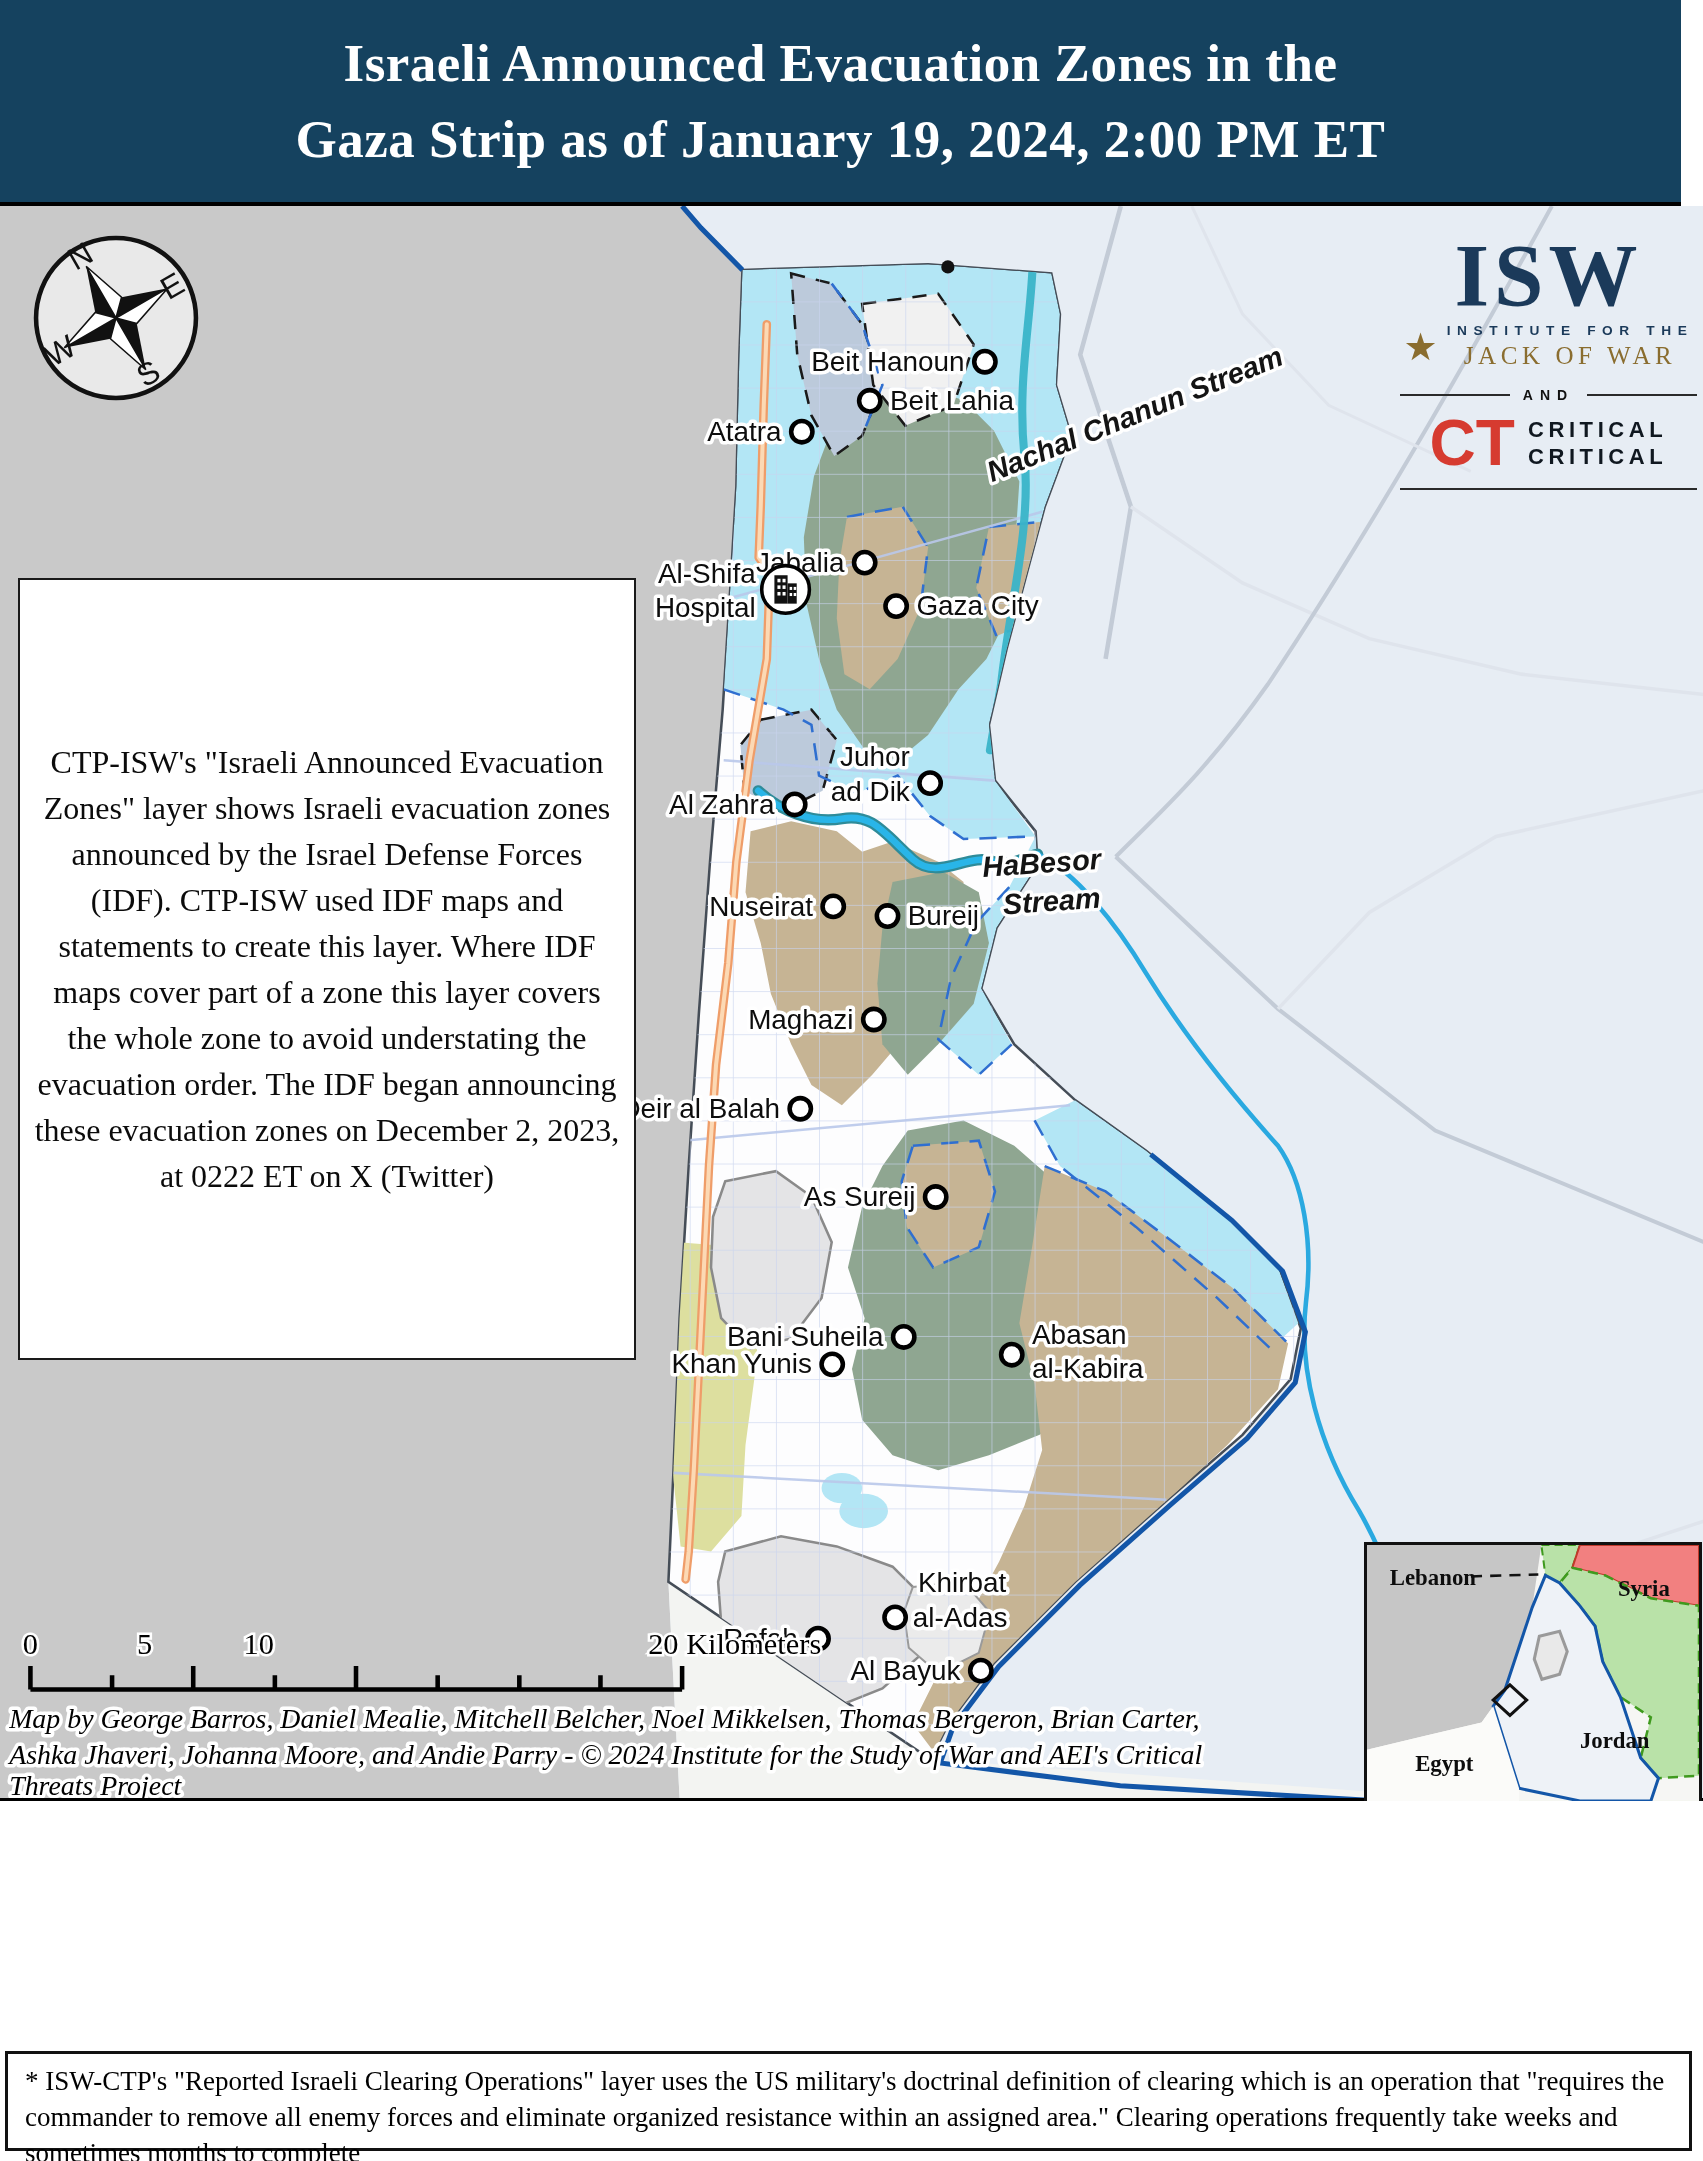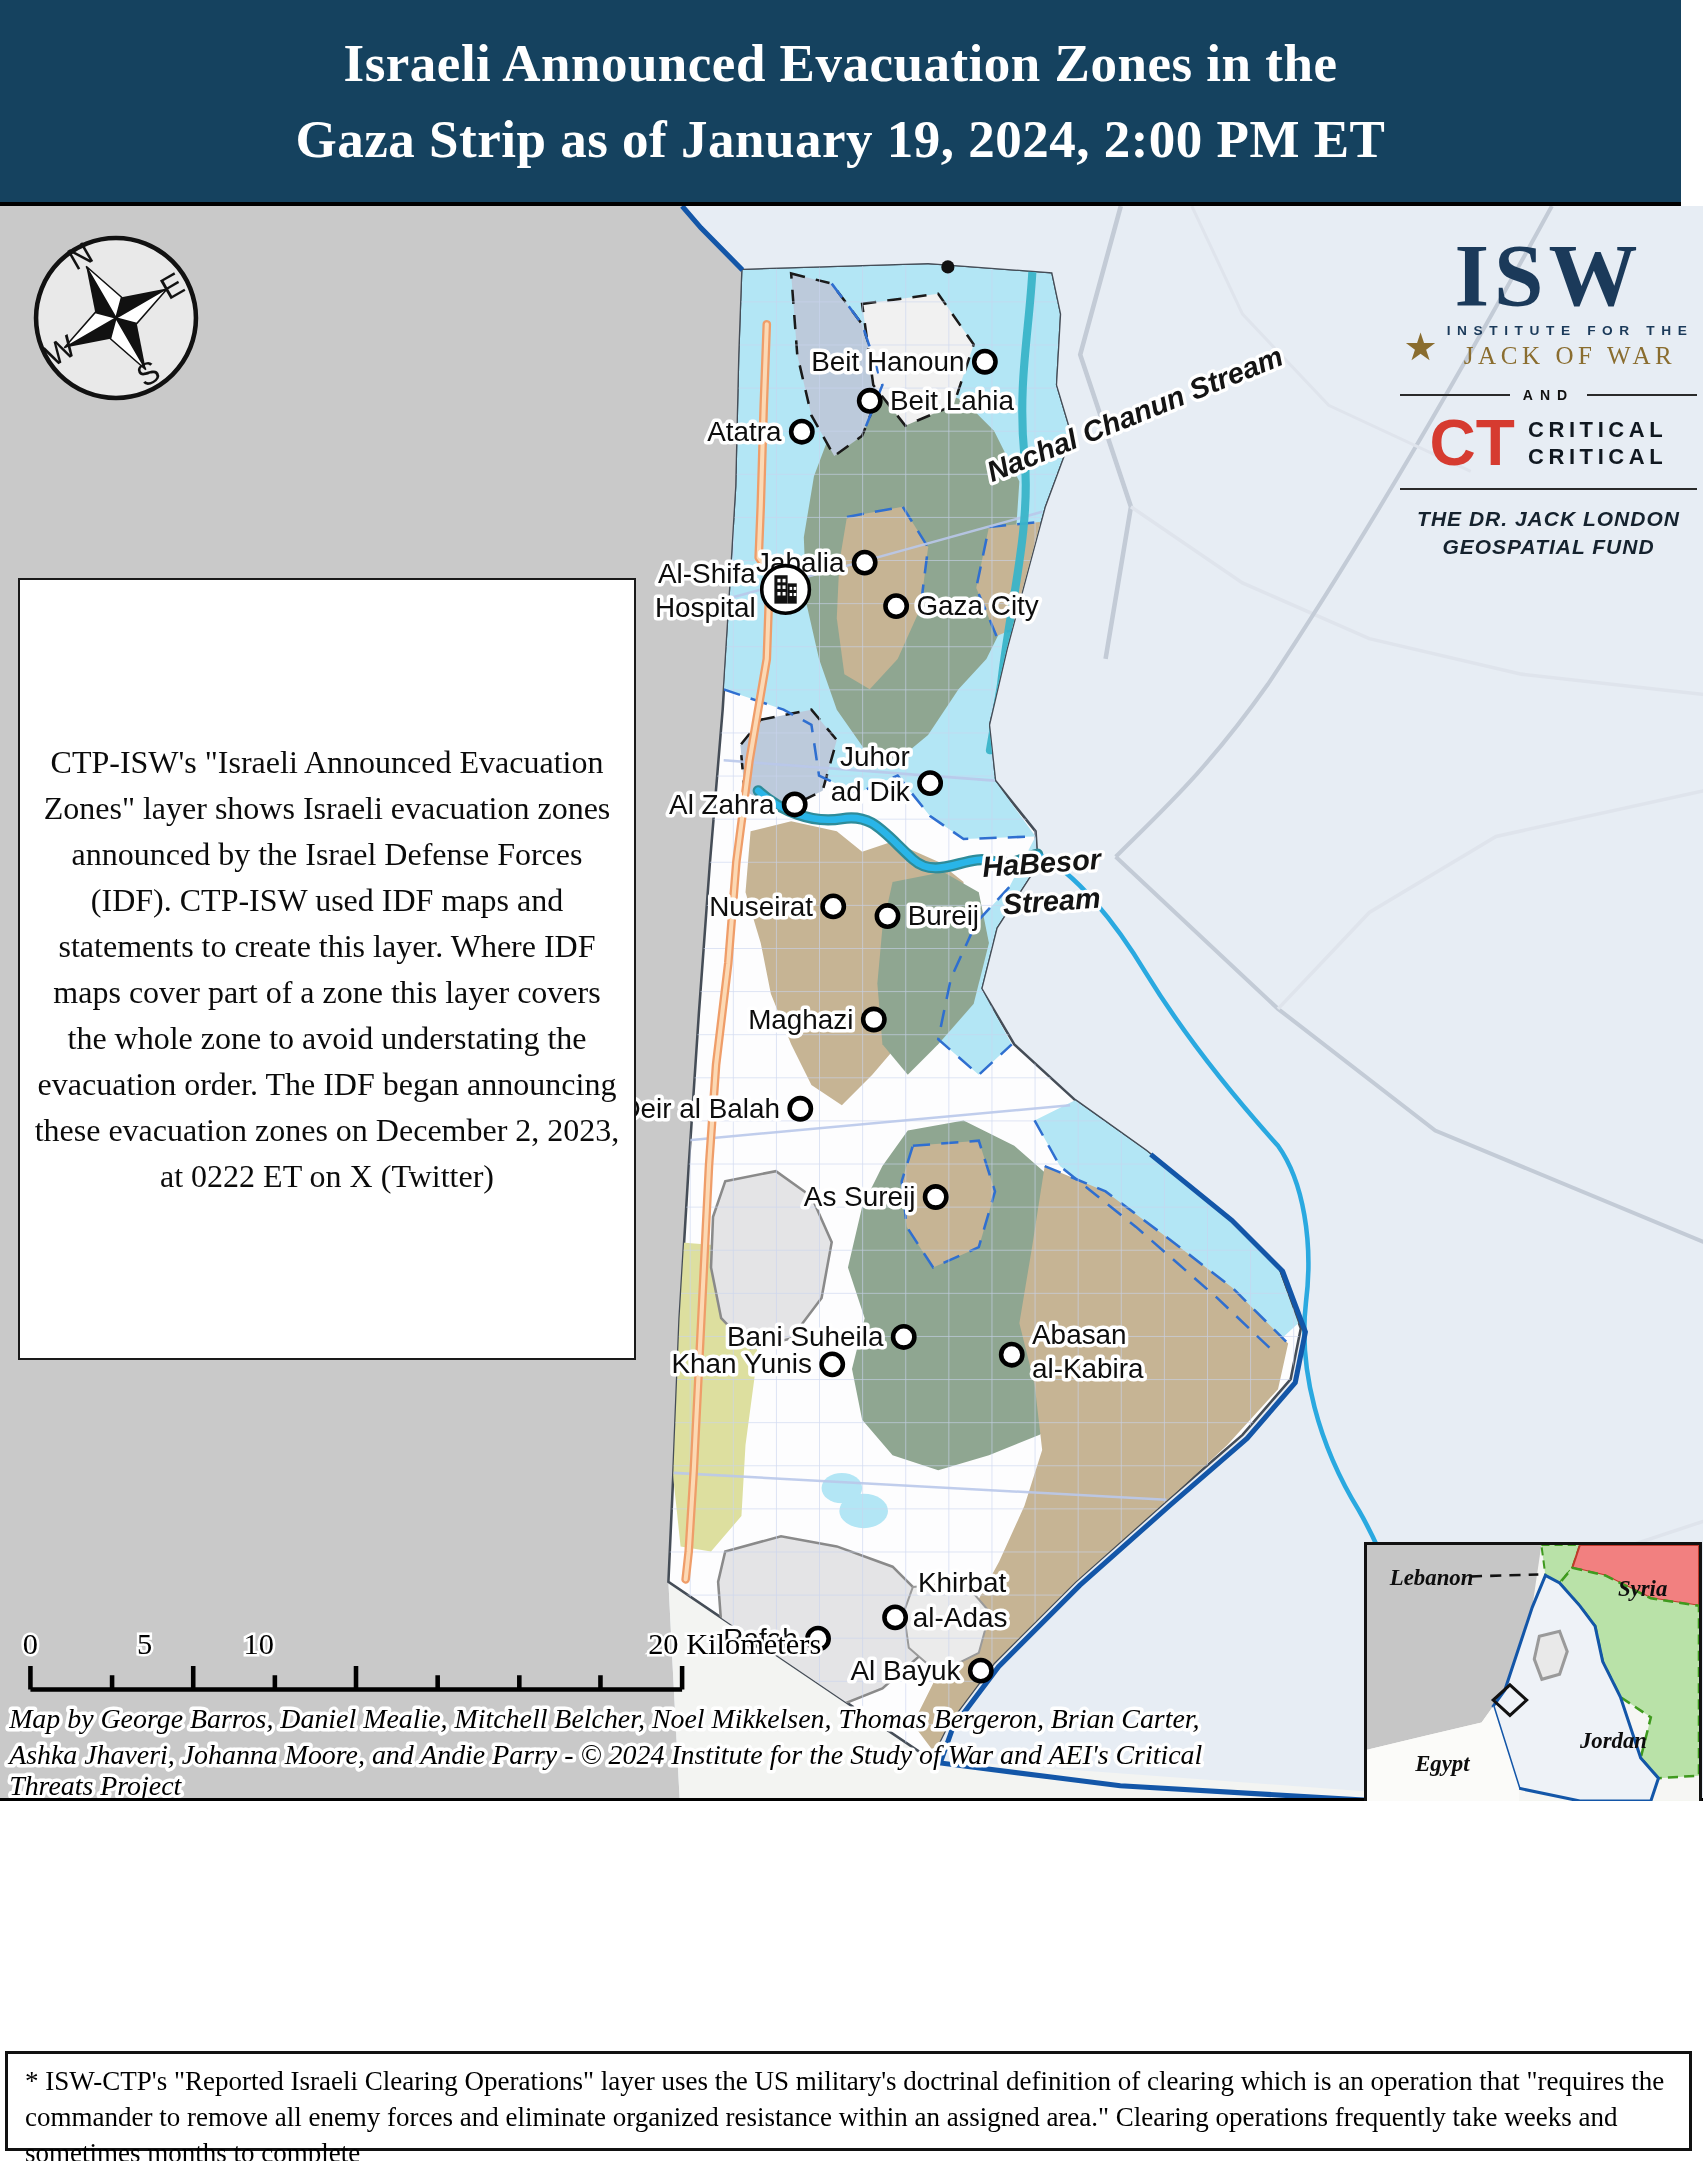--- a/index.html
+++ b/index.html
@@ -77,21 +77,21 @@
   .and-row .andtx{font-family:"Liberation Sans",sans-serif;font-weight:bold;font-size:14px;letter-spacing:7px;color:#111;}
   .ct-row{display:flex;justify-content:center;align-items:center;gap:13px;}
   .ct-mark{font-family:"Liberation Sans",sans-serif;font-weight:900;font-size:64px;line-height:51px;color:#d63b30;}
   .ct-words{text-align:left;font-family:"Liberation Sans",sans-serif;font-weight:800;font-size:22px;
             letter-spacing:4.6px;color:#101820;line-height:27px;}
   .fund-div{height:1.5px;background:#2a2a2a;margin:18px 0 15px 0;}
   .fund{font-family:"Liberation Sans",sans-serif;font-weight:bold;font-style:italic;font-size:21px;
         line-height:28px;color:#15222e;letter-spacing:1px;}
 
   
-  .inset{position:absolute;left:1364px;top:1336px;width:332px;height:256px;border:3px solid #111;background:#84cc16;font-style:italic;}
+  .inset{position:absolute;left:1364px;top:1336px;width:332px;height:256px;border:3px solid #111;background:#84cc16;}
   .inset text{font-family:"Liberation Serif",serif;font-weight:bold;font-size:45px;fill:#0d0d0d;}
 
   
   .legend{position:absolute;left:0;top:1801px;width:1704px;height:250px;background:#fff;}
 
   
   .footnote{position:absolute;left:5px;top:2051px;width:1687px;height:100px;box-sizing:border-box;
             border:3px solid #111;background:#fff;padding:9px 17px;}
   .footnote .txt{font-size:27px;line-height:36px;color:#000;}
 </style>
@@ -337,24 +337,20 @@
       <span class="ln"></span>
     </div>
     <div class="ct-row">
       <span class="ct-mark">CT</span>
       <span class="ct-words">
         <div>CRITICAL</div>
         <div>CRITICAL</div>
       </span>
     </div>
     <div class="fund-div"></div>
-    <div class="fund">
-      <div>THE DR. JACK LONDON</div>
-      <div>GEOSPATIAL FUND</div>
-    </div>
   </div>
 
   <div class="inset">
     <svg viewBox="0 0 655 505" width="332" height="256">
       <rect x="0" y="0" width="655" height="505" fill="#f6f6f4"></rect>
       <path d="M0,0 L344,0 L326,123 L272,286 L249,318 L226,350 L113,377 L0,404 Z" fill="#c6c6c6"></path>
       <path d="M344,0 L420,0 L405,45 L380,75 L352,60 Z" fill="var(--jordan-green)" stroke="var(--jordan-border)" stroke-width="4" stroke-dasharray="16 10"></path>
       <path d="M420,0 L655,0 L655,120 L560,105 L470,60 L405,45 Z" fill="var(--syria-red)" stroke="var(--syria-border)" stroke-width="4"></path>
       <path d="M405,45 L470,60 L560,105 L655,120 L655,455 L575,460 L540,420 L560,340 L500,300 L465,230 L450,160 L420,120 L380,75 Z" fill="var(--jordan-green)" stroke="var(--jordan-border)" stroke-width="5" stroke-dasharray="20 12"></path>
       <path d="M352,60 L380,75 L420,120 L450,160 L465,230 L500,300 L540,420 L575,460 L560,505 L420,505 L300,480 L249,318 L272,286 L326,123 Z" fill="#eef2f7" stroke="var(--israel-border)" stroke-width="6"></path>

